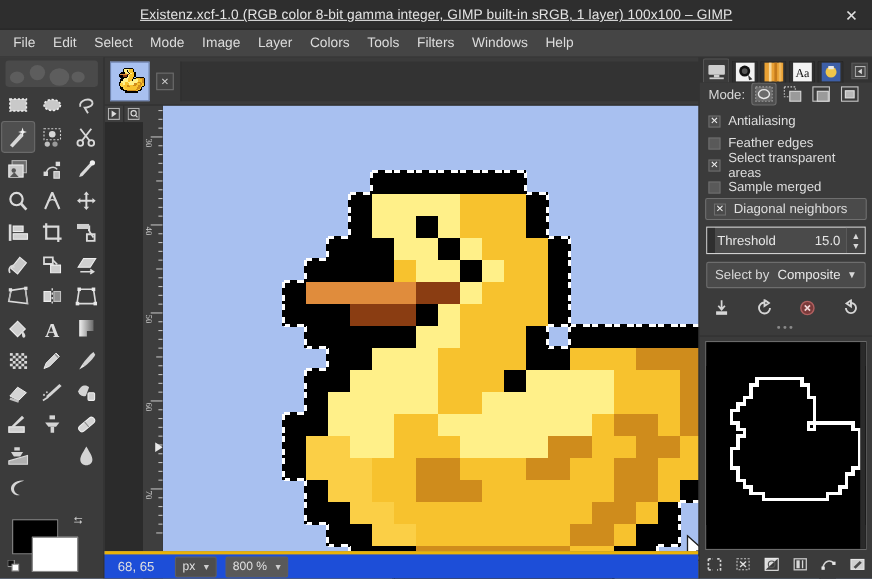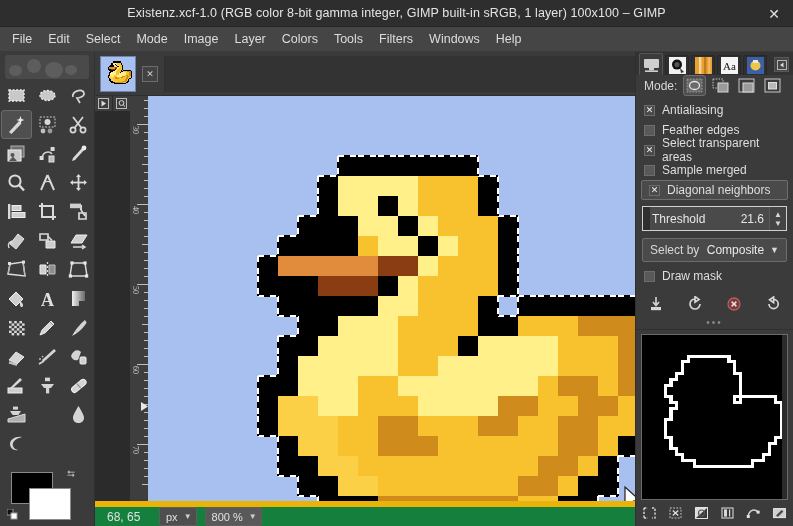--- a/index.html
+++ b/index.html
@@ -13,21 +13,21 @@
     position: relative;
   }
 
   
   #titlebar {
     height: 27px; background: #2e2e2e;
     display: flex; align-items: center; justify-content: center;
     position: relative;
     border-bottom: 1px solid #262626;
   }
-  #titlebar .t-text { font-size: 12.5px; color: #e4e4e4; letter-spacing: .1px; }
+  #titlebar .t-text { font-size: 12.5px; color: #e4e4e4; letter-spacing: .1px; text-decoration: underline; }
   #close-btn {
     position: absolute; right: 0; top:0; width: 38px; height: 27px;
     display:flex; align-items:center; justify-content:center;
     font-size: 14px; color:#e0e0e0; cursor: pointer;
   }
 
   
   #menubar {
     height: 25px; background: #454545;
     display:flex; align-items:center; padding-left: 4px;
@@ -142,22 +142,22 @@
   #hscroll { flex:1; background:#1f1f1f; position:relative; }
   #hthumb { position:absolute; top:1px; bottom:1px; background:#6b6b6b; border-radius:1px; }
   #hs-up {
     width:15px; background:#3e3e3e; display:flex;align-items:center;justify-content:center;
     cursor:pointer;
   }
 
   
   #statusbar {
     position:absolute; left:95px; bottom:0; right:158px; height:25px;
-    background:#15803d; display:flex; align-items:center; gap:8px;
-    padding-left: 12px; border-top:6px solid #eab308;
+    background:#1d4ed8; display:flex; align-items:center; gap:8px;
+    padding-left: 12px; border-top:3px solid #eab308;
   }
   #pos-label { font-size:12px; color:#e0e0e0; min-width:44px; }
   .combo {
     height:19px; background:#4e4e4e; border:1px solid #5e5e5e;
     display:flex; align-items:center; gap:4px; padding:0 4px;
     font-size:11px; color:#e0e0e0; cursor:pointer; border-radius:2px;
   }
   .combo .cv { padding:0 2px; }
   .combo .carrow { font-size:8px; color:#cfcfcf; }
   #zoom-combo { background:#595959; }
@@ -1627,40 +1627,36 @@
       <div class="optrow boxed">
         <span class="cb on">✕</span>
         <span class="optlabel">Diagonal neighbors</span>
       </div>
     </div>
 
   <div id="thresh-row">
     <div id="thresh-frame">
       <div id="thresh-fill" style="width: 5%;"></div>
       <span id="thresh-label">Threshold</span>
-      <span id="thresh-val">21.6</span>
+      <span id="thresh-val">15.0</span>
       <div id="thresh-spin">
         <span>▲</span>
         <span>▼</span>
       </div>
     </div>
   </div>
 
   <div id="selby-row">
     <div id="selby">
       <span class="lbl">Select by</span>
       <span class="val">Composite</span>
       <span class="arw">▼</span>
     </div>
   </div>
 
-  <div class="optrow" style="margin-top:4px;">
-    <span class="cb"></span>
-    <span class="optlabel">Draw mask</span>
-  </div>
 
   <div id="toolbtn-row">
     <div class="tbtn">
       <svg width="16" height="16" viewBox="0 0 16 16">
         <path d="M8 1 L8 8 M5 6 L8 9.5 L11 6" stroke="#d6d6d6" stroke-width="1.6" fill="none"></path>
         <rect x="3" y="11" width="10" height="3.2" fill="#d6d6d6"></rect>
       </svg>
     </div>
     <div class="tbtn">
       <svg width="16" height="16" viewBox="0 0 16 16">

